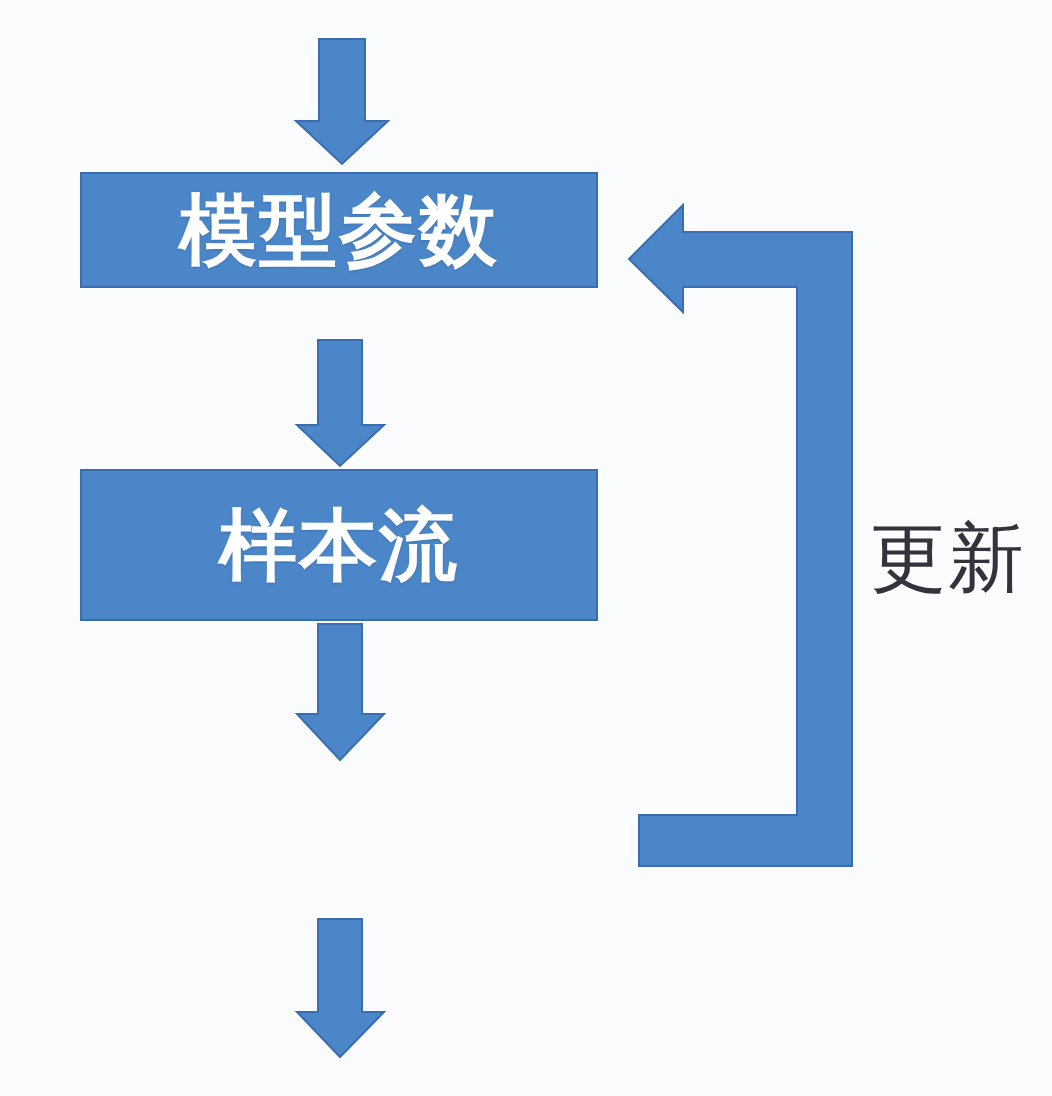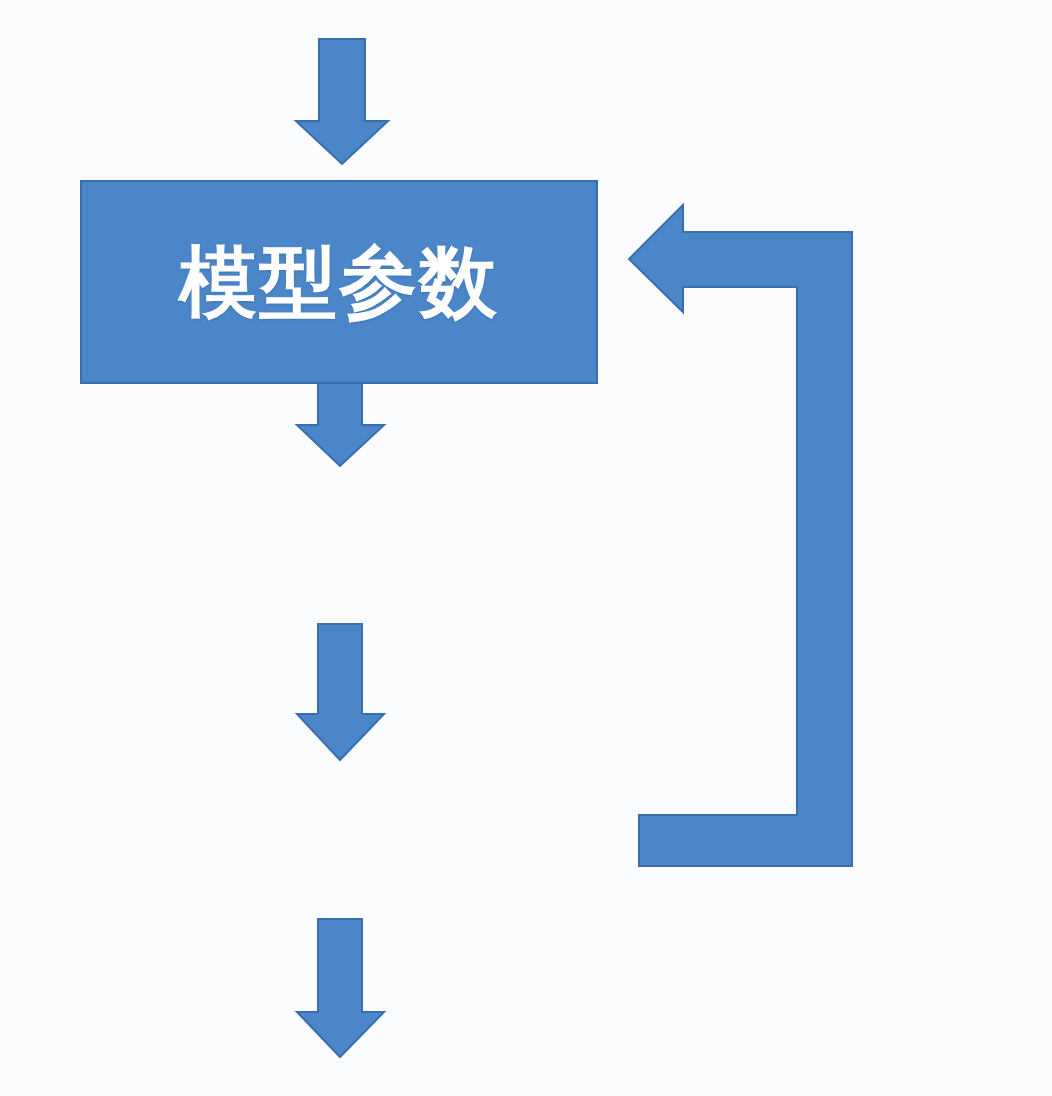--- a/index.html
+++ b/index.html
@@ -42,21 +42,21 @@
   }
   .node-label {
     color: #ffffff;
     font-size: 78px;
     font-weight: 700;
     letter-spacing: 2px;
     line-height: 1;
     text-shadow: 0 1px 2px rgba(40, 80, 140, 0.35);
     white-space: nowrap;
   }
-  .node1 { top: 180px; height: 204px; }
+  .node1 { top: 172px; height: 116px; }
   .node2 { top: 469px; height: 152px; }
   .node3 { top: 767px; height: 151px; }
   .feedback-label {
     position: absolute;
     left: 870px;
     top: 520px;
     width: 170px;
     color: #33333d;
     font-size: 76px;
     font-weight: 400;
@@ -80,16 +80,20 @@
 
     <polygon class="arrow-shape" points="318,919 362,919 362,1012 384,1012 340,1057 297,1012 318,1012"></polygon>
 
     <polygon class="arrow-shape" points="629,259 683,205 683,232 852,232 852,866 639,866 639,815 797,815 797,287 683,287 683,312"></polygon>
   </svg>
 
   <div class="node node1">
     <span class="node-label">模型参数</span>
   </div>
 
+  <div class="node node2">
+    <span class="node-label">样本流</span>
+  </div>
 
 
+  <div class="feedback-label">更新</div>
 
 </div>
 
 </body></html>

